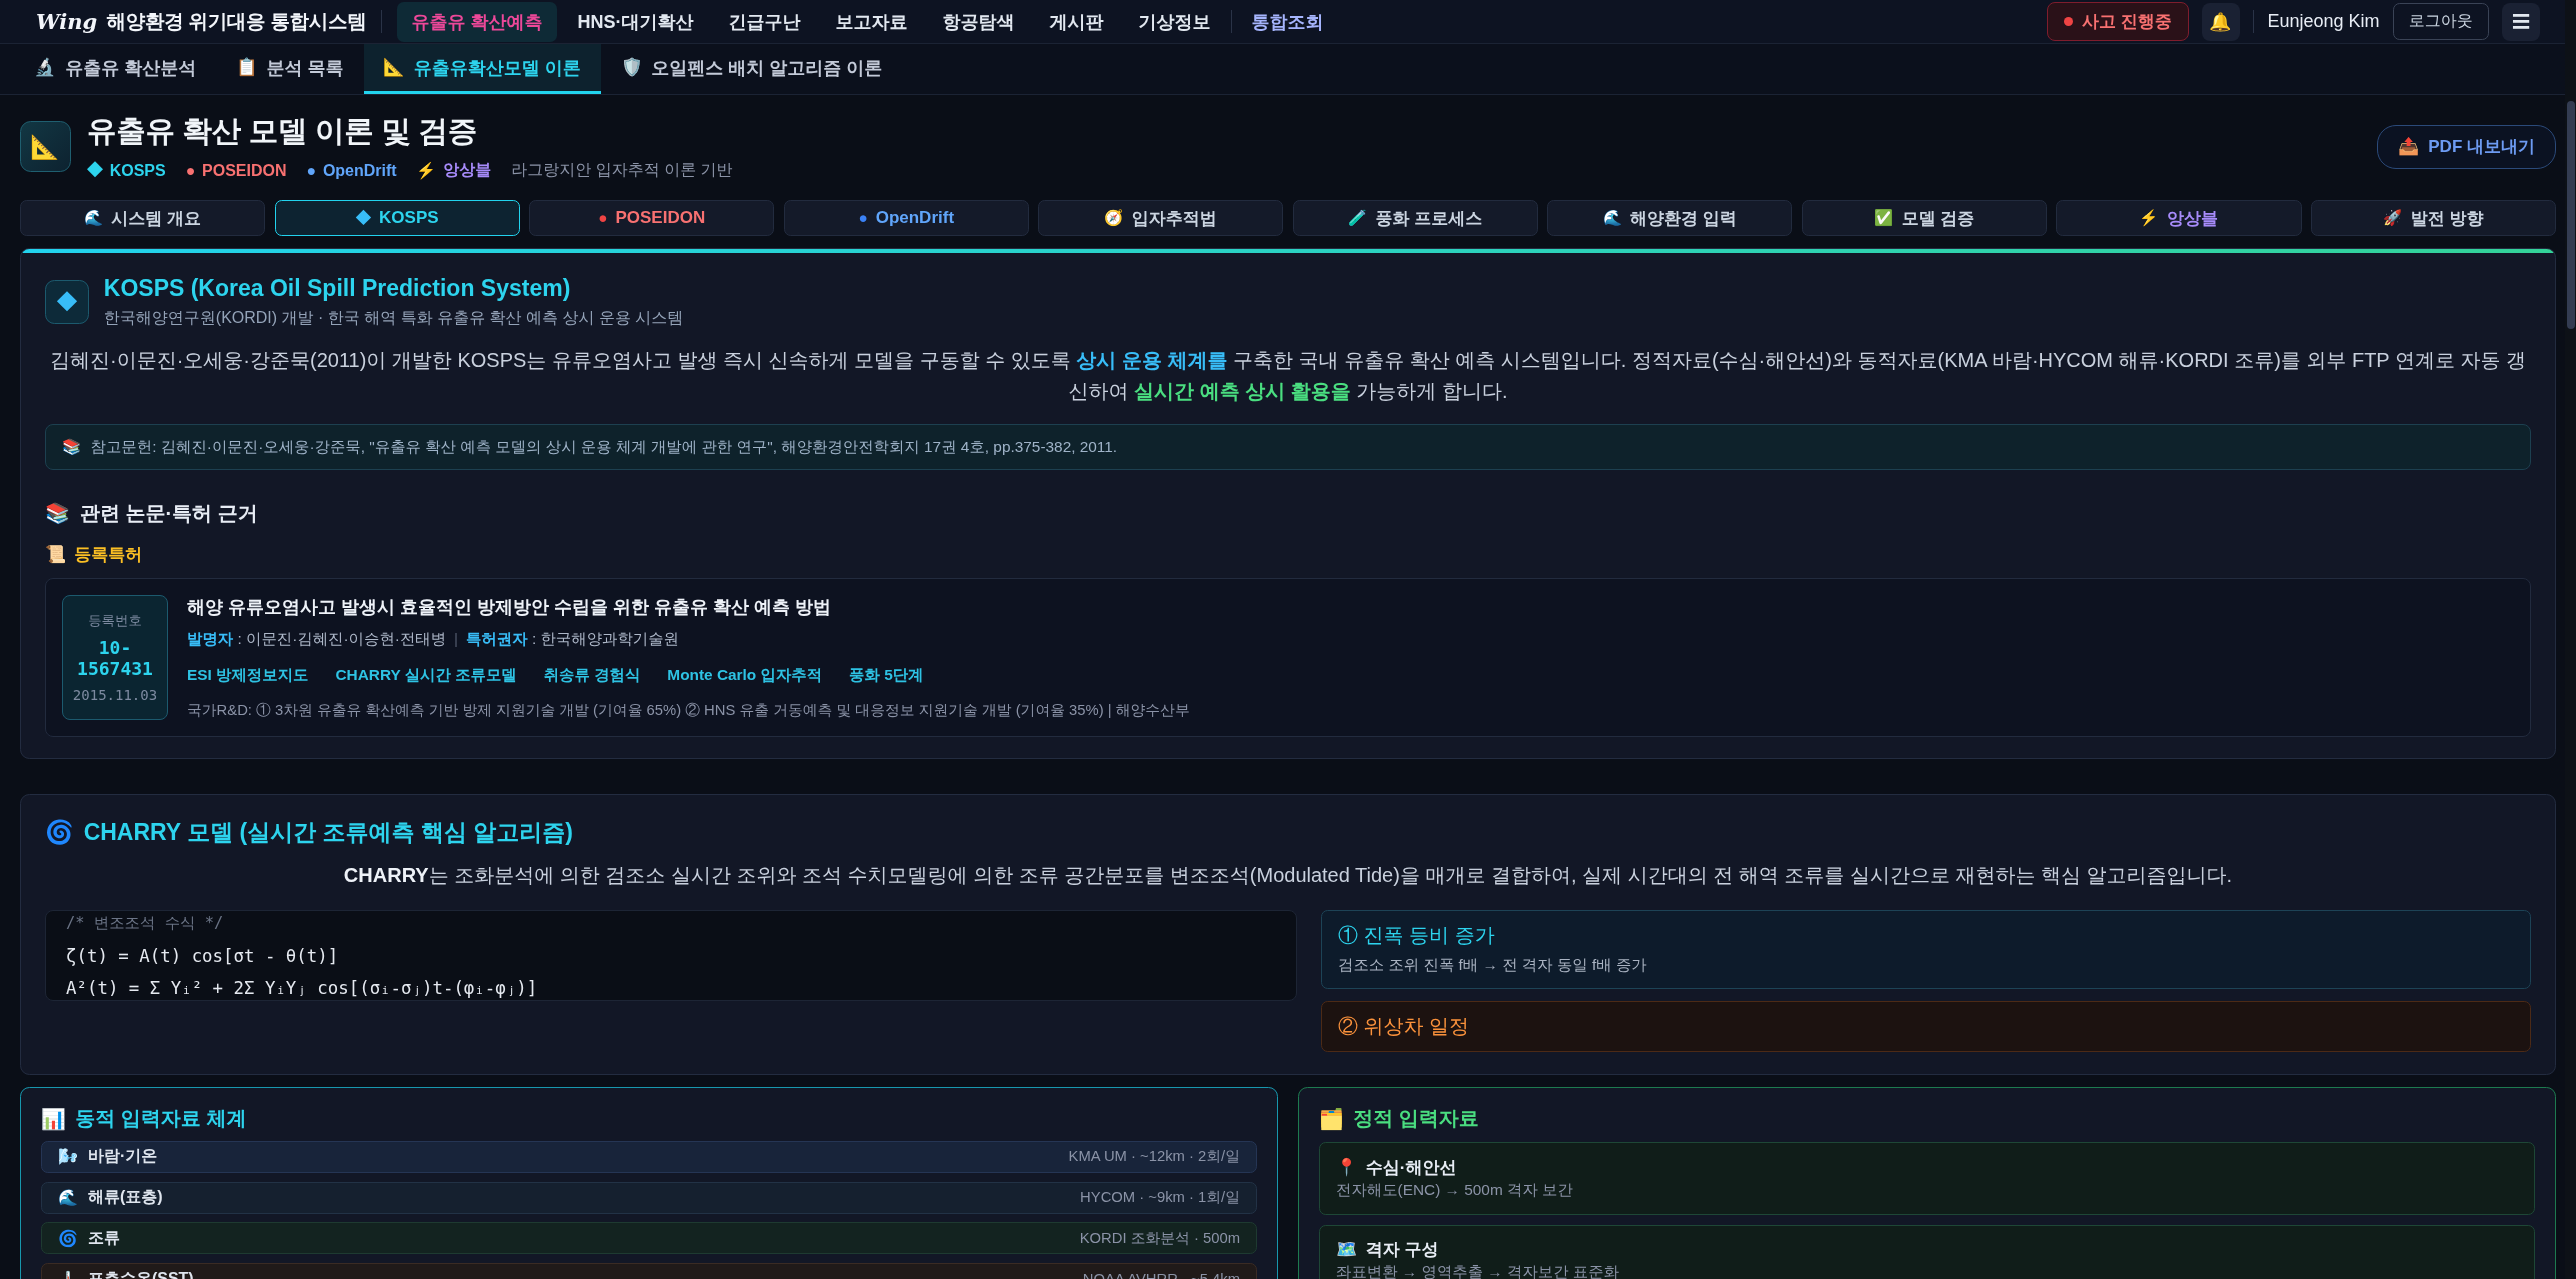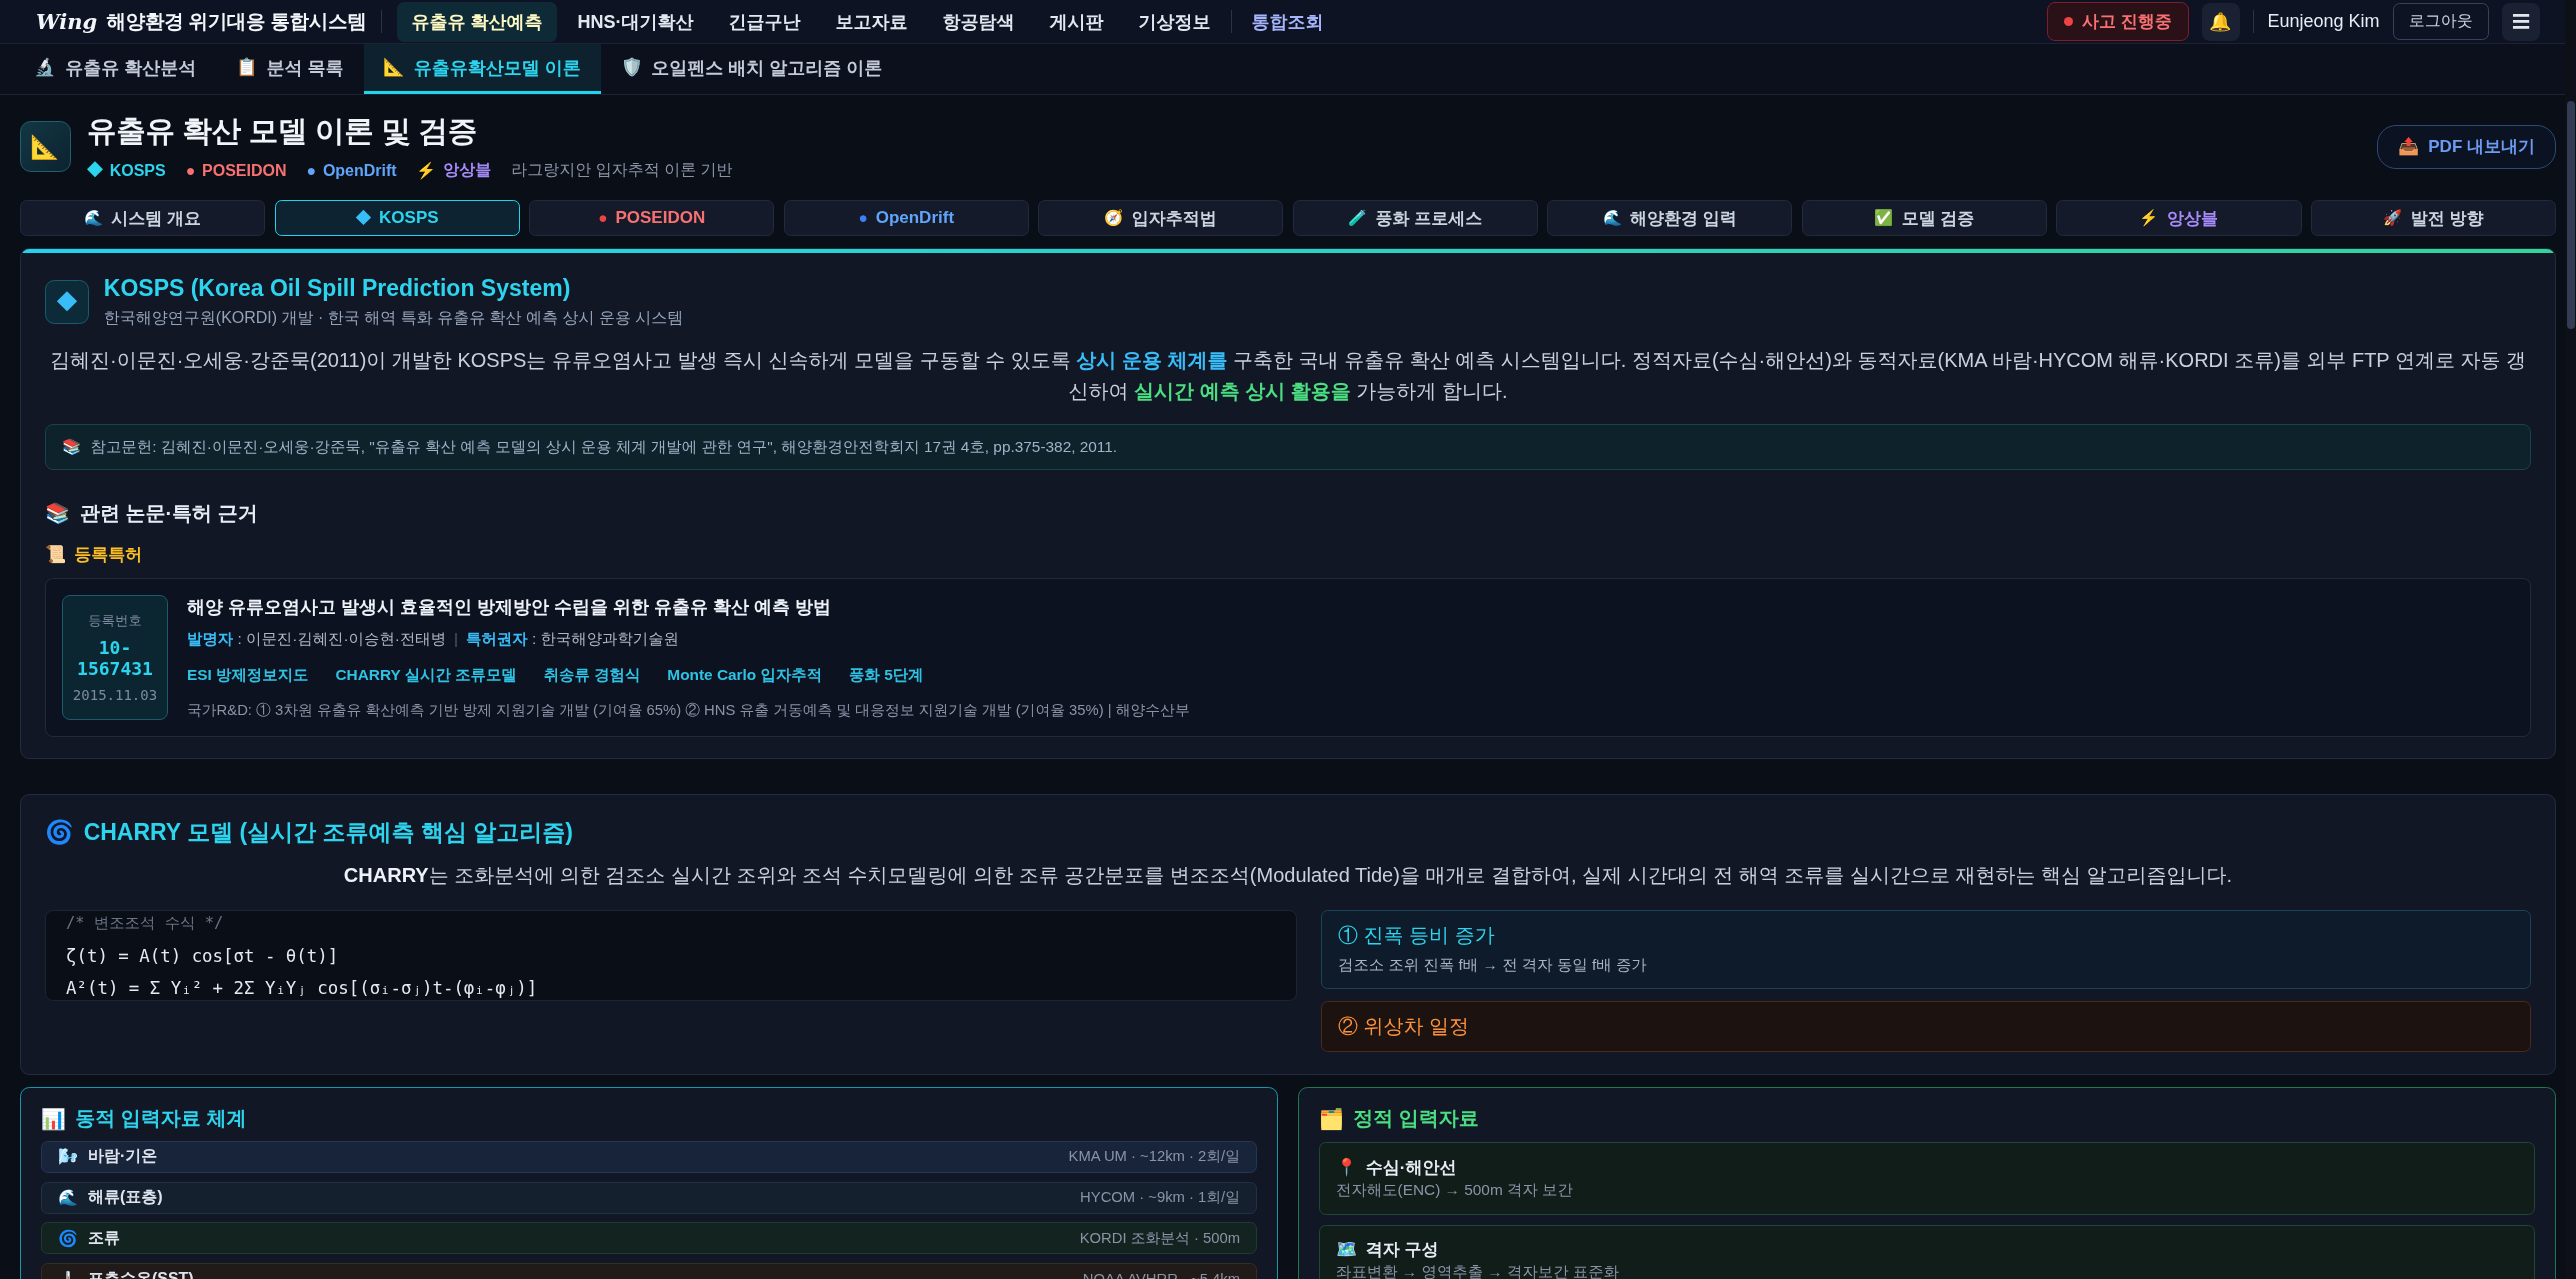--- a/index.html
+++ b/index.html
@@ -13,21 +13,21 @@
   
   .topnav { height:44px; background:#0d1322; border-bottom:0.7px solid #1b2334;
     display:flex; align-items:center; justify-content:space-between; padding:0 36px; }
   .nav-left { display:flex; align-items:center; gap:14.8px; }
   .logo { display:flex; align-items:center; gap:9.4px; }
   .logo-mark { font-family:"DejaVu Serif", serif; font-style:italic; font-weight:700; font-size:21px; color:#f3f6fb; }
   .logo-title { font-size:19.5px; font-weight:700; color:#f3f6fb; letter-spacing:-0.3px; }
   .vdiv { width:0.7px; height:23px; background:#2a3347; }
   .nav-items { display:flex; align-items:center; gap:5.4px; }
   .nav-item { font-size:18px; font-weight:700; color:#e2e8f0; padding:8px 14.8px; border-radius:6.7px; cursor:pointer; white-space:nowrap; }
-  .nav-item.active { color:#fef9c3; background:#0e2a36; }
+  .nav-item.active { color:#ec4899; background:#0e2a36; }
   .nav-item.accent { color:#a5b4fc; }
   .nav-right { display:flex; align-items:center; gap:13.4px; }
   .alert-badge { display:flex; align-items:center; gap:8.7px; background:#2a1118; border:0.7px solid #7f1d2d;
     border-radius:8px; padding:6.7px 16px; color:#f87171; font-weight:700; font-size:17px; }
   .alert-dot { width:9.4px; height:9.4px; border-radius:50%; background:#ef4444; }
   .icon-btn { width:38px; height:38px; border-radius:8px; background:#1a2133; display:flex;
     align-items:center; justify-content:center; font-size:18px; cursor:pointer; color:#e2e8f0; }
   .user-name { font-size:18px; color:#e8edf5; }
   .logout-btn { border:0.7px solid #3a4356; border-radius:6.7px; padding:6.7px 14.8px; font-size:16px;
     color:#cbd5e1; background:transparent; cursor:pointer; }

